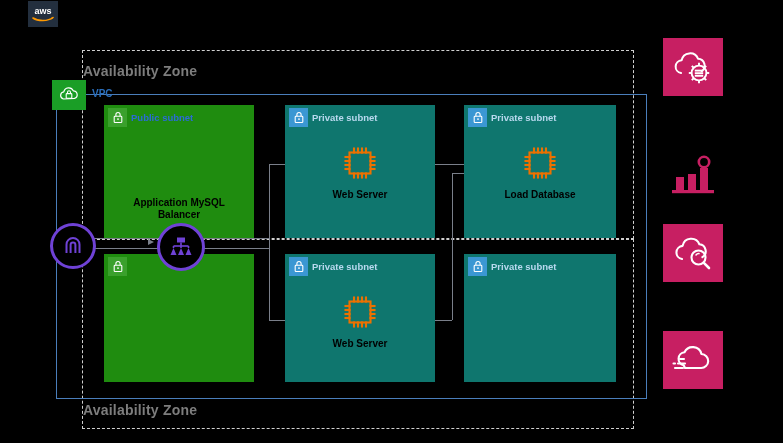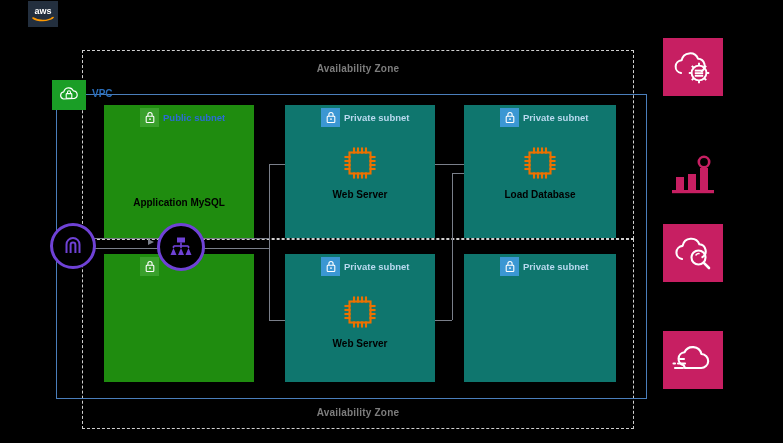--- a/index.html
+++ b/index.html
@@ -13,35 +13,35 @@
   
   #aws-logo{left:28px;top:1px;width:30px;height:26px;background:#232F3E;
     display:flex;align-items:center;justify-content:center;text-align:right;}
   #aws-logo svg{display:block;}
 
   
   .az-box{border:1px dashed #d0d0d0;box-sizing:border-box;}
   #az-top{left:82px;top:50px;width:552px;height:189px;}
   #az-bottom{left:82px;top:239px;width:552px;height:190px;}
   .az-label{
-    position:absolute;width:100%;text-align:center;
-    color:#7d7d7d;font-size:10px;font-weight:bold;letter-spacing:.2px;
+    position:absolute;width:100%;text-align:left;
+    color:#7d7d7d;font-size:14px;font-weight:bold;letter-spacing:.2px;
   }
   #az-top .az-label{top:12px;}
   #az-bottom .az-label{bottom:10px;}
 
   
   #vpc-box{left:56px;top:94px;width:591px;height:305px;
     border:1px solid #4a7ebb;box-sizing:border-box;}
   #vpc-icon{left:52px;top:80px;width:34px;height:30px;background:#1a9e26;
     display:flex;align-items:center;justify-content:center;}
   #vpc-label{left:92px;top:88px;color:#2a6ebb;font-size:10px;font-weight:bold;}
 
   
-  .subnet{box-sizing:border-box;padding-left:32px;}
+  .subnet{box-sizing:border-box;}
   .subnet .hdr{display:flex;align-items:center;gap:4px;padding:3px 5px 0 4px;}
   .subnet .hdr .lockbox{width:19px;height:19px;display:flex;align-items:center;
     justify-content:center;flex:0 0 auto;}
   .subnet .hdr .sub-label{font-size:9.5px;font-weight:bold;white-space:nowrap;}
 
   .public{background:#1f8c0f;}
   .public .lockbox{background:#3aa02c;}
   .public .sub-label{color:#2b6bd6;}
 
   .private{background:#0f766e;}
@@ -143,20 +143,21 @@
         <svg width="12" height="13" viewBox="0 0 12 13">
           <rect x="2.2" y="5.3" width="7.6" height="6.2" rx="0.8" fill="none" stroke="#ffffff" stroke-width="1.1"></rect>
           <path d="M3.9 5.3 V3.6 a2.1 2.1 0 0 1 4.2 0 V5.3" fill="none" stroke="#ffffff" stroke-width="1.1"></path>
           <circle cx="6" cy="8.1" r="0.9" fill="#ffffff"></circle>
         </svg>
       </span>
       <span class="sub-label">Public subnet</span>
     </div>
     <div class="node" style="top:88px;">
       <div class="caption">Application MySQL</div>
+      <div class="caption" style="margin-top:0;">Balancer</div>
     </div>
   </div>
 
   <div class="abs subnet public" id="sn-pub-bot">
     <div class="hdr">
       <span class="lockbox">
         <svg width="12" height="13" viewBox="0 0 12 13">
           <rect x="2.2" y="5.3" width="7.6" height="6.2" rx="0.8" fill="none" stroke="#ffffff" stroke-width="1.1"></rect>
           <path d="M3.9 5.3 V3.6 a2.1 2.1 0 0 1 4.2 0 V5.3" fill="none" stroke="#ffffff" stroke-width="1.1"></path>
           <circle cx="6" cy="8.1" r="0.9" fill="#ffffff"></circle>

